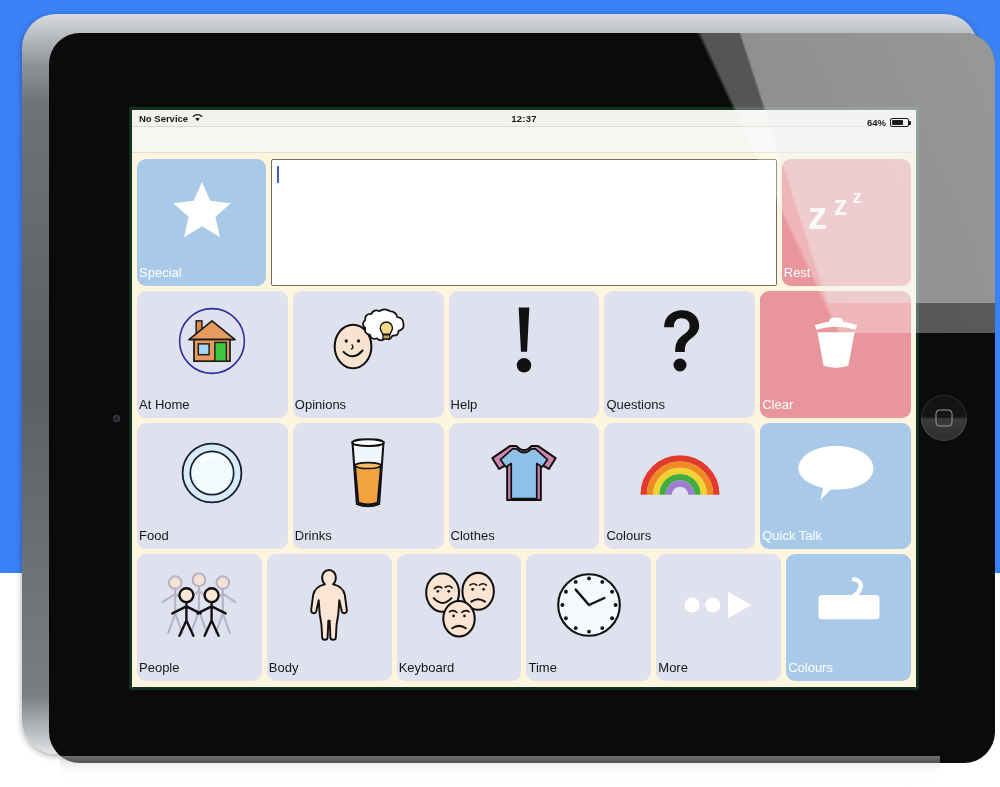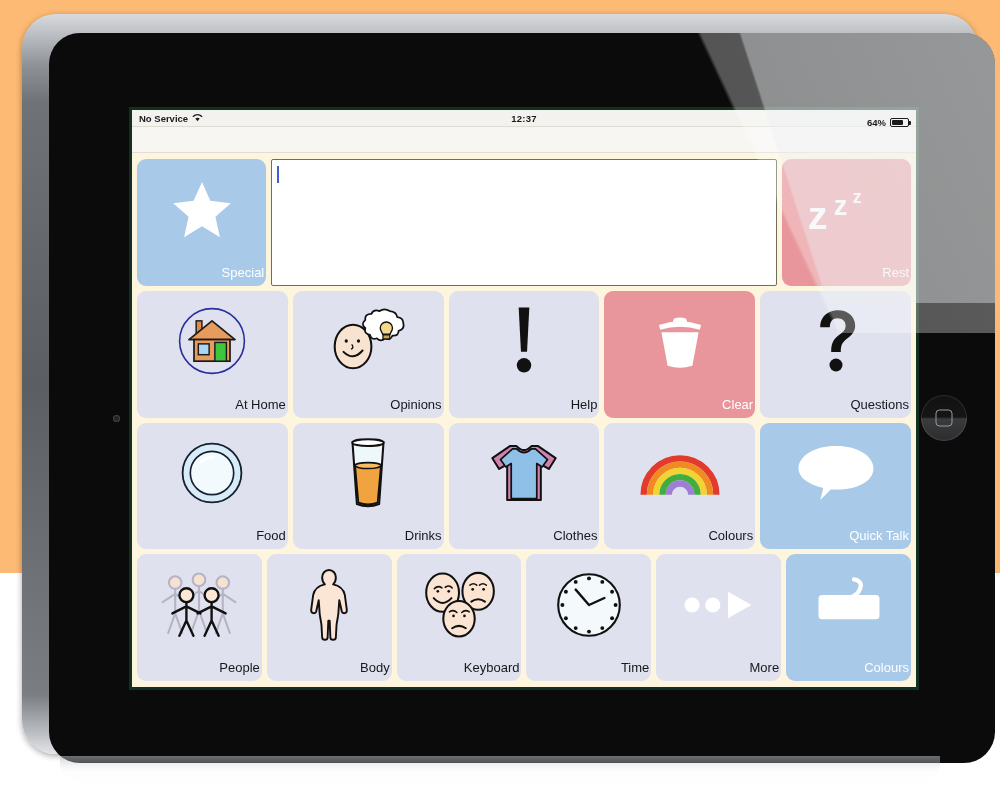--- a/index.html
+++ b/index.html
@@ -3,21 +3,21 @@
 <meta charset="utf-8">
 <title>AAC Grid on iPad</title>
 <style>
   * { box-sizing: border-box; margin:0; padding:0; }
   html, body {
     width:1000px; height:787px;
     background:#ffffff;
     font-family:"Liberation Sans", sans-serif;
     overflow:hidden;
   }
-  #stage { position:relative; width:1000px; height:573px; background:#fdba74; }
+  #stage { position:relative; width:1000px; height:573px; background:#3b82f6; }
 
   
   .ipad-body{
     position:absolute; left:22px; top:14px; width:956px; height:740px;
     border-radius:34px;
     background:linear-gradient(180deg,#d8dadd 0%,#b9bcc0 3%,#8e9195 7%,#6f7276 12%,#5b5e62 50%,#7a7d81 92%,#b9bcc0 97%,#e3e5e7 100%);
     box-shadow:0 2px 6px rgba(0,0,0,.35);
   }
   .ipad-inner{
     position:absolute; left:27px; top:19px; width:946px; height:730px;
@@ -120,21 +120,21 @@
     gap:5px;
     background:#fdf5de;
   }
   .grid-row{ display:flex; gap:5px; flex:1 1 0; min-height:0; }
 
   .cell{
     flex:1 1 0; min-width:0;
     border-radius:9px;
     background:#dfe1ee;
     display:flex; flex-direction:column;
-    align-items:flex-end; justify-content:flex-end;
+    align-items:flex-start; justify-content:flex-end;
     position:relative;
     cursor:pointer;
     padding:5px 2px 5px;
     overflow:hidden;
     gap:9px;
   }
   .cell .icon{
     flex:1 1 auto;
     display:flex; align-items:center; justify-content:center;
     width:100%; min-height:0;
@@ -253,38 +253,38 @@
                 </div>
                 <div class="cell">
                   <div class="icon">
                     <svg viewBox="0 0 40 100" width="32" height="76">
     <path d="M13 6 L27 6 L24 64 L16 64 Z" fill="#111"></path>
     <circle cx="20" cy="82" r="9.5" fill="#111"></circle>
   </svg>
                   </div>
                   <div class="label">Help</div>
                 </div>
+                <div class="cell">
+                  <div class="icon">
+                    <svg viewBox="0 0 70 100" width="48" height="76">
+    <path d="M12 30 C12 12 26 5 38 5 C52 5 63 14 63 28 C63 42 48 46 44 54 C42 59 42 62 42 66 L28 66 C28 58 29 52 34 46 C39 40 49 37 49 28 C49 21 44 17 37 17 C29 17 26 23 26 30 Z" fill="#111"></path>
+    <circle cx="35" cy="85" r="9.5" fill="#111"></circle>
+  </svg>
+                  </div>
+                  <div class="label">Questions</div>
+                </div>
                 <div class="cell salmon">
                   <div class="icon">
                     <svg viewBox="0 0 100 100" width="62" height="62">
     <path d="M16 24 q34 -12 68 0 l-2 8 q-32 -10 -64 0 Z" fill="#fff"></path>
     <path d="M40 14 q10 -4 20 0 l2 7 q-12 -4 -24 0 Z" fill="#fff"></path>
     <path d="M20 36 L80 36 L70 90 Q50 96 30 90 Z" fill="#fff"></path>
   </svg>
                   </div>
                   <div class="label">Clear</div>
-                </div>
-                <div class="cell">
-                  <div class="icon">
-                    <svg viewBox="0 0 70 100" width="48" height="76">
-    <path d="M12 30 C12 12 26 5 38 5 C52 5 63 14 63 28 C63 42 48 46 44 54 C42 59 42 62 42 66 L28 66 C28 58 29 52 34 46 C39 40 49 37 49 28 C49 21 44 17 37 17 C29 17 26 23 26 30 Z" fill="#111"></path>
-    <circle cx="35" cy="85" r="9.5" fill="#111"></circle>
-  </svg>
-                  </div>
-                  <div class="label">Questions</div>
                 </div>
               </div>
               <div class="grid-row">
                 <div class="cell">
                   <div class="icon">
                     <svg viewBox="0 0 100 100" width="70" height="70">
     <circle cx="50" cy="50" r="42" fill="#d7ecf8" stroke="#16202e" stroke-width="2.6"></circle>
     <circle cx="50" cy="50" r="31" fill="#f2fafe" stroke="#16202e" stroke-width="2.4"></circle>
     <path d="M34 34 Q42 28 52 27" stroke="#fff" stroke-width="4" fill="none" stroke-linecap="round" opacity=".95"></path>
   </svg>

